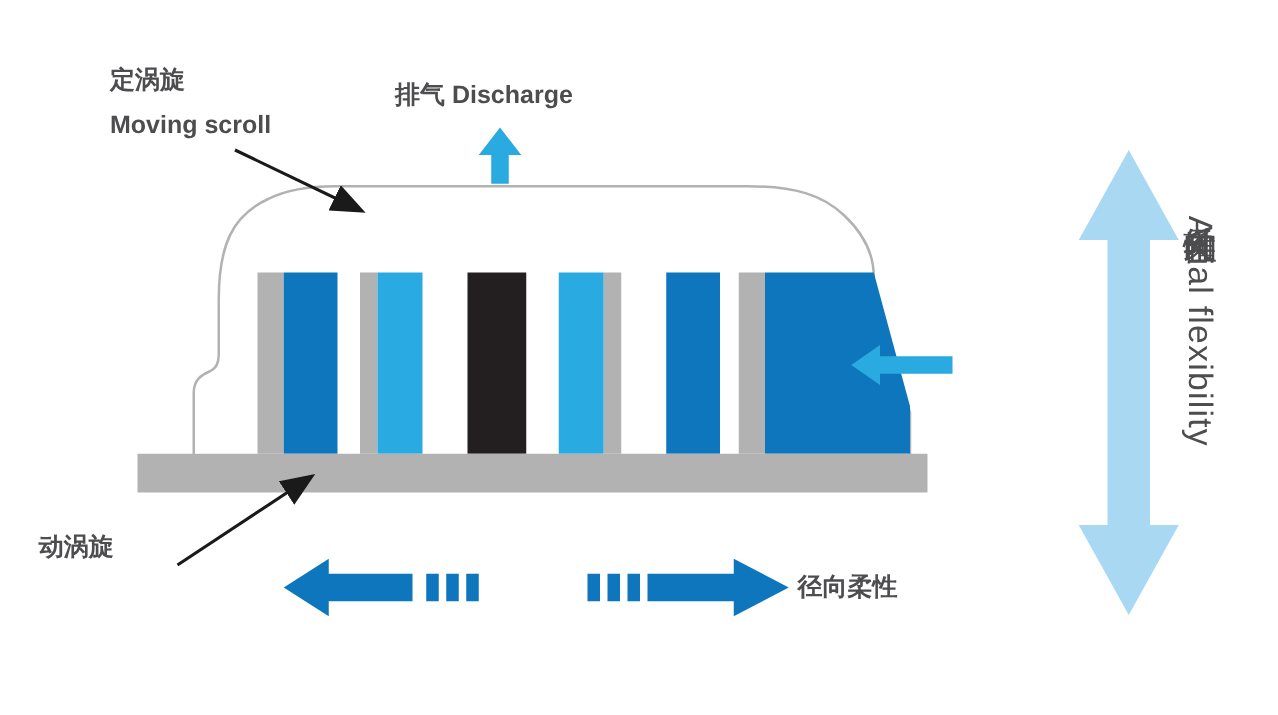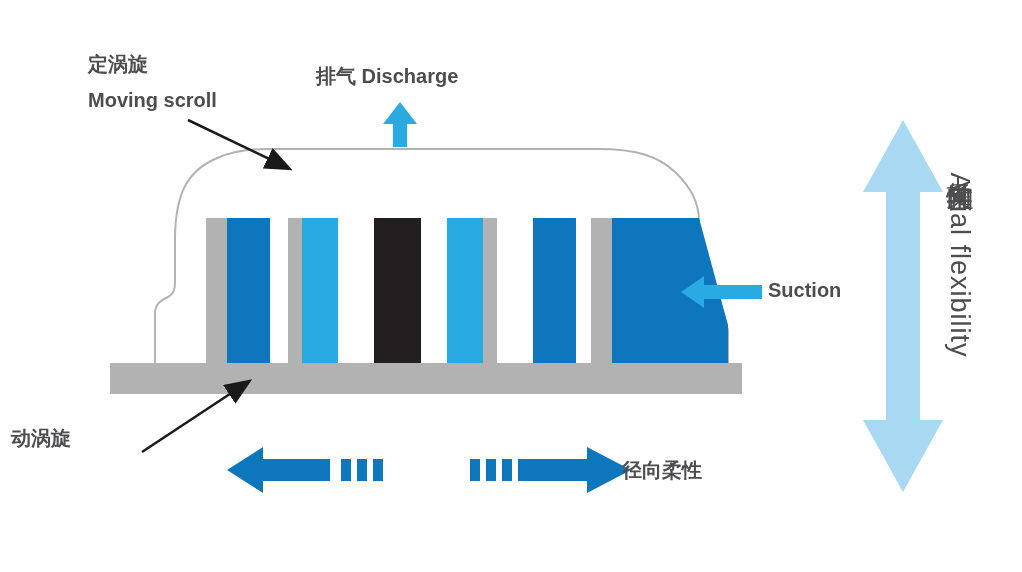--- a/index.html
+++ b/index.html
@@ -104,26 +104,25 @@
   </svg>
 
   <div class="label" style="left:88px; top:46px;">
     <div>定涡旋</div>
     <div>Moving scroll</div>
   </div>
 
   <div class="label" style="left:316px; top:58px;">排气 Discharge</div>
 
   <div class="label" style="left:768px; top:272px;">
-    <div>Suction</div>
   </div>
 
-  <div class="label" style="left:11px; top:420px;">
+  <div class="label" style="left:31px; top:420px;">
     <div>动涡旋</div>
   </div>
 
-  <div class="label" style="left:622px; top:452px;">
+  <div class="label" style="left:638px; top:452px;">
     <div>径向柔性</div>
   </div>
 
   <div class="label-vertical" style="left:942px; top:160px; height:330px;">轴向柔性 Axial flexibility</div>
 
 </div>
 
 </body></html>

